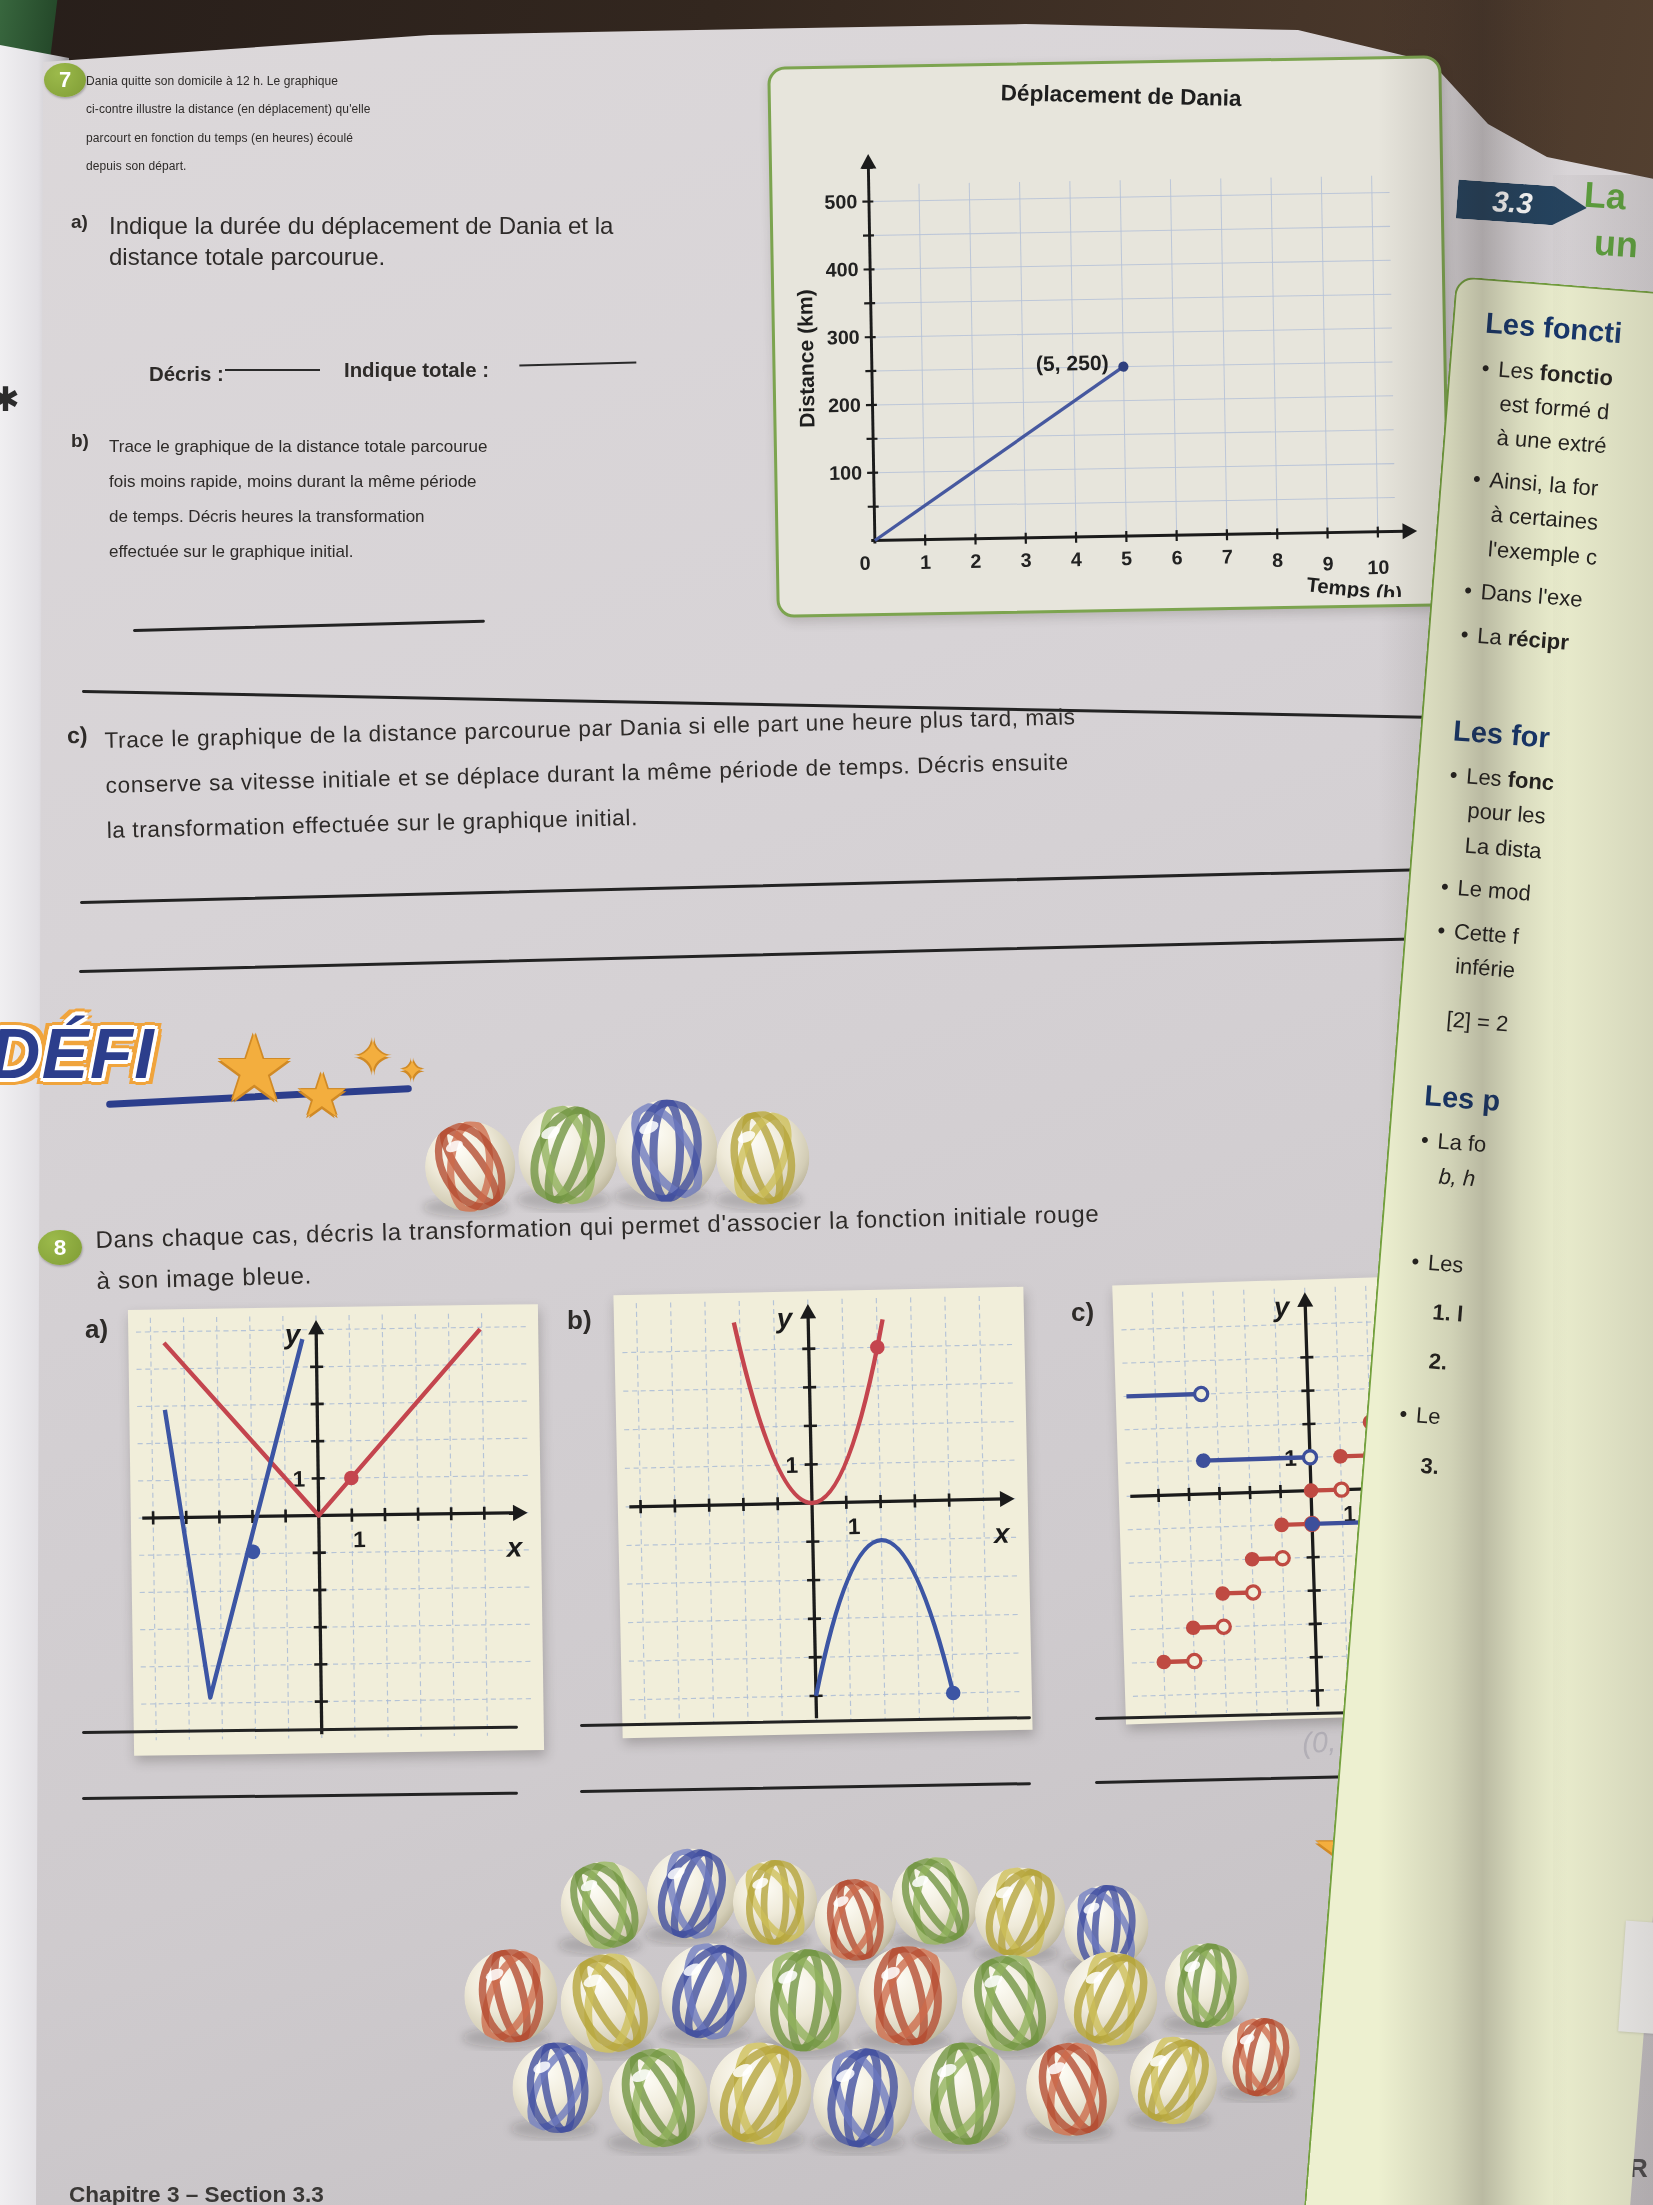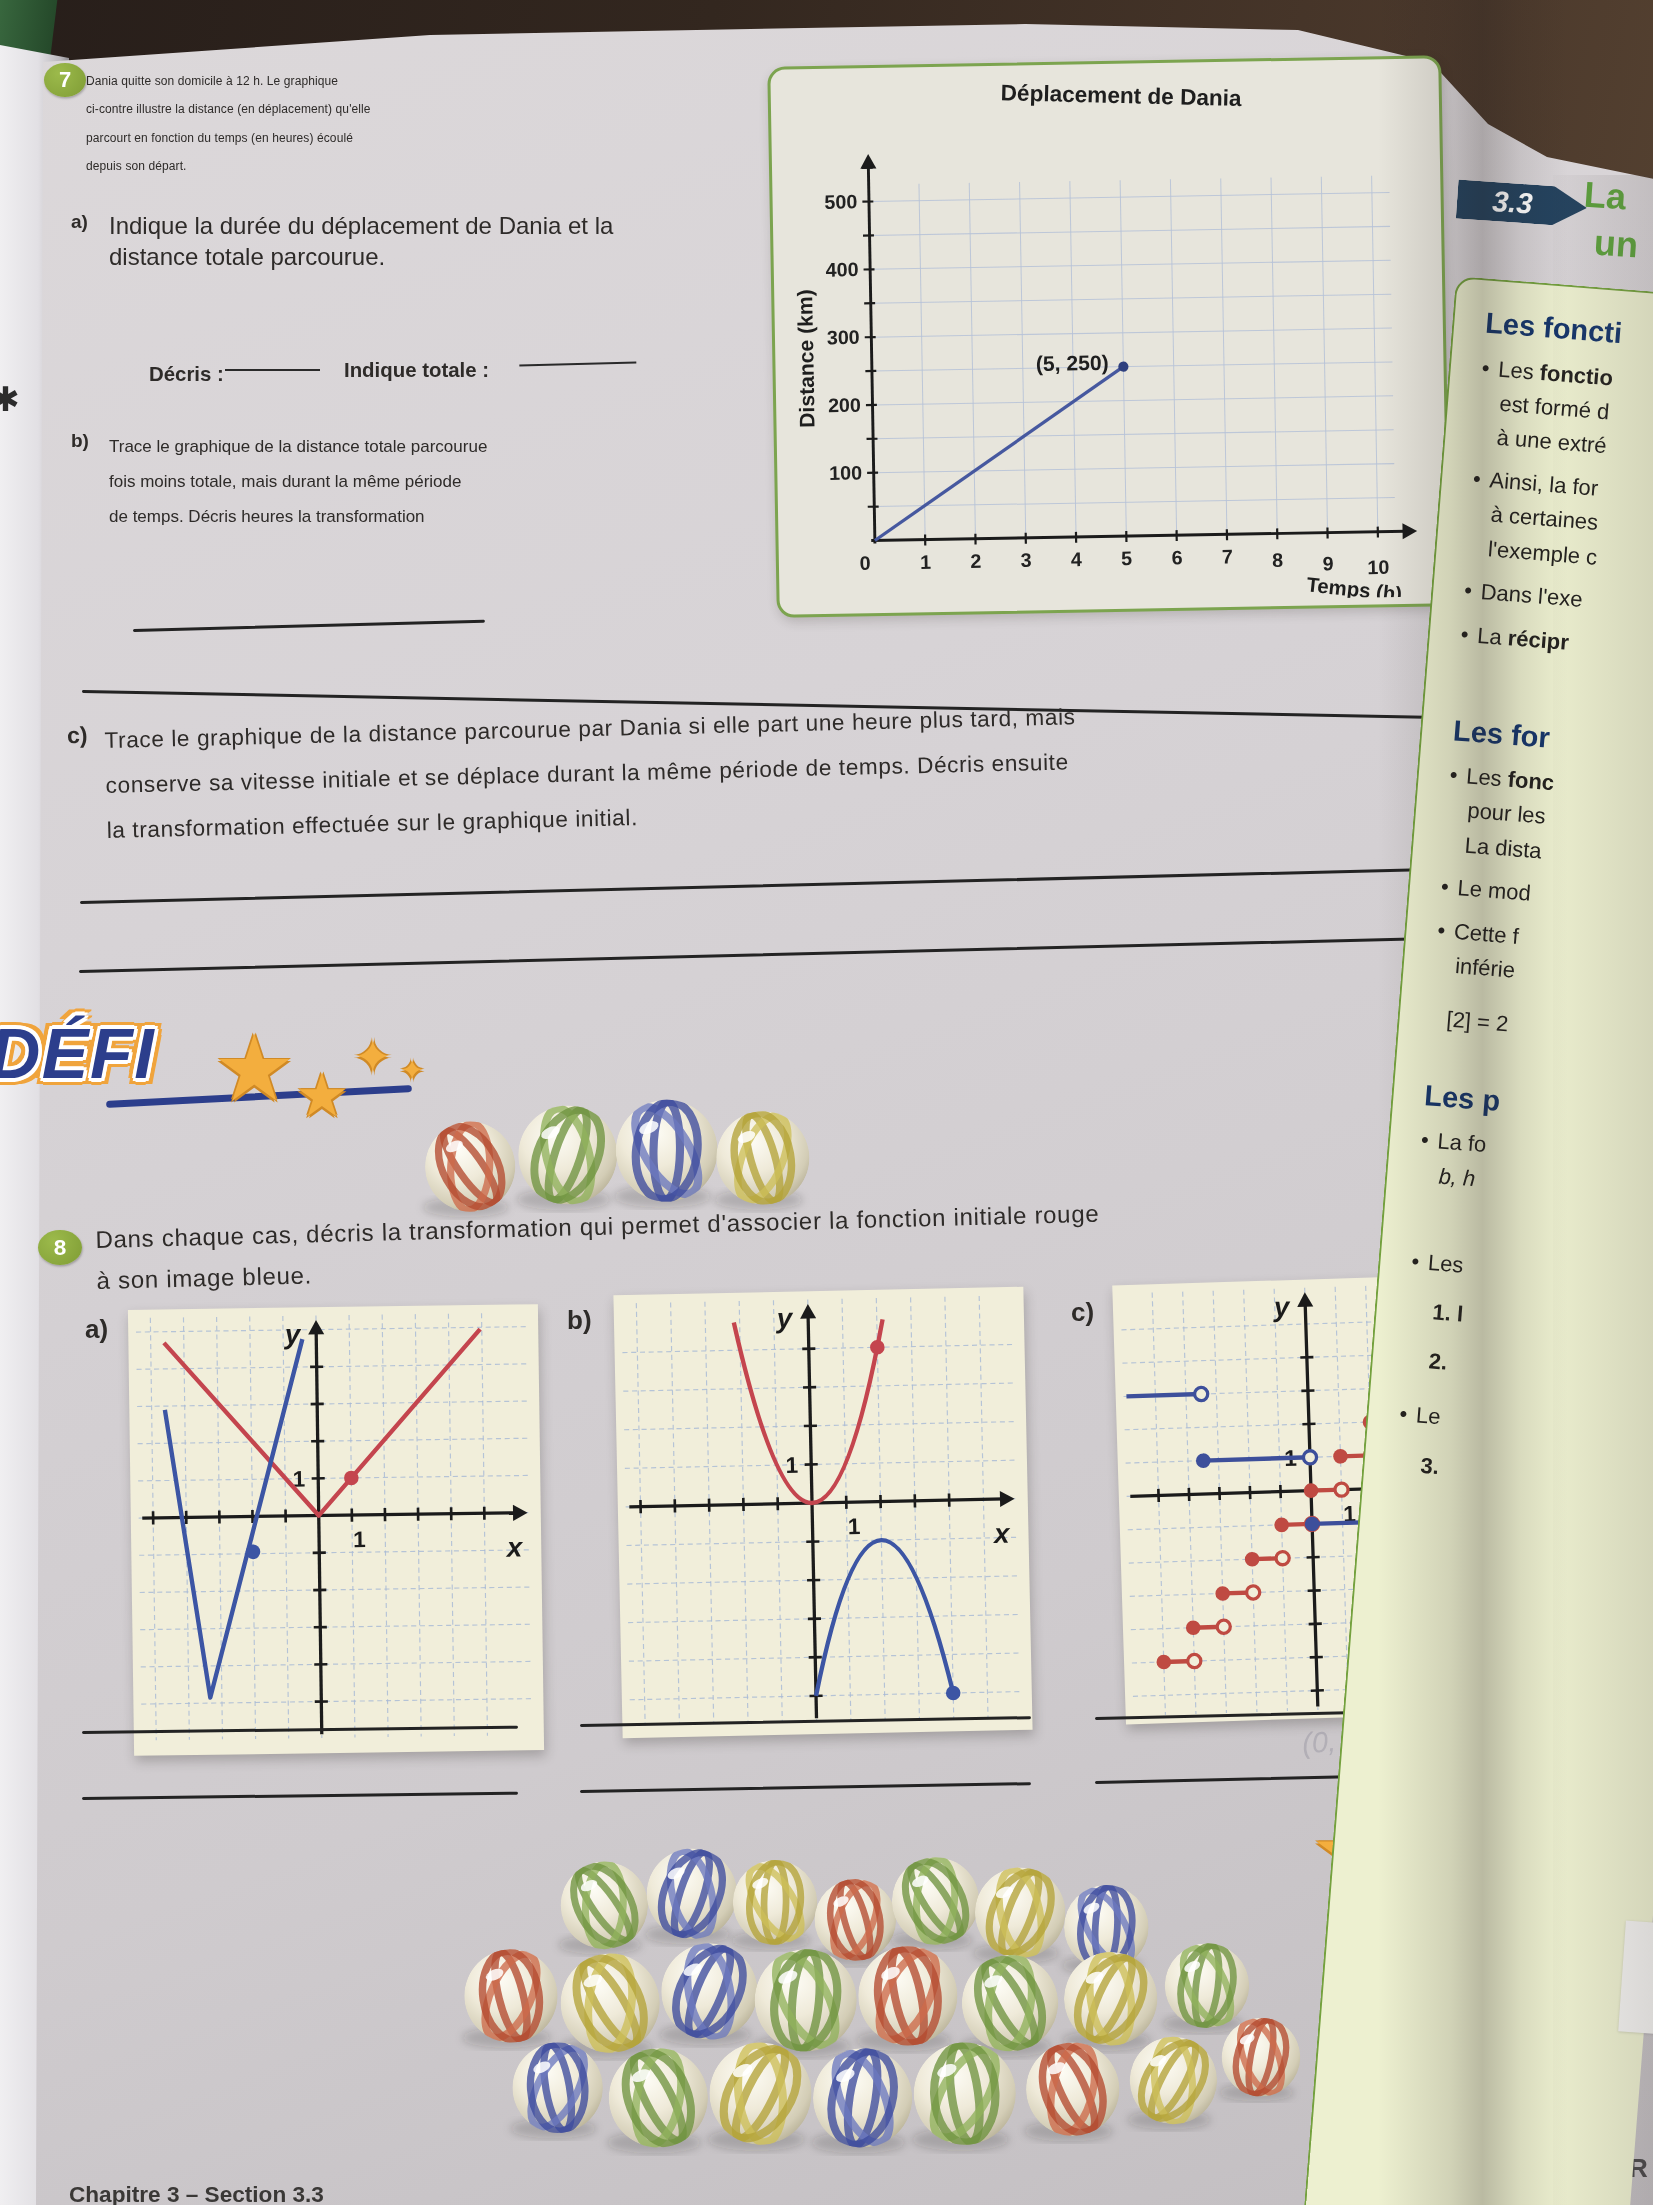--- a/index.html
+++ b/index.html
@@ -92,22 +92,23 @@
     </div>
 
   <div class="abs blabel" style="left:149px;top:363px;">Décris :</div>
   <div class="abs blank" style="left:225px;top:344px;width:95px;"></div>
   <div class="abs blabel" style="left:344px;top:359px;">Indique totale :</div>
   <div class="abs blank" style="left:519px;top:338px;width:117px;transform:rotate(-1.5deg);"></div>
 
   <div class="abs qlabel" style="left:71px;top:430px;">b)</div>
   <div class="abs bq" style="left:109px;top:429px;width:467px;">
       <div class="tline">Trace le graphique de la distance totale parcourue</div>
-      <div class="tline">fois moins totale, mais durant la même période</div>
+      <div class="tline">fois moins rapide, moins durant la même période</div>
       <div class="tline">de temps. Décris heures la transformation</div>
+      <div class="tline">effectuée sur le graphique initial.</div>
     </div>
 
   <div class="abs ansline" style="left:133px;top:629px;width:352px;transform:rotate(-1.5deg);"></div>
   <div class="abs ansline" style="left:82px;top:690px;width:1371px;transform:rotate(1.1deg);"></div>
 
   <div class="abs qlabel" style="left:67px;top:722px;font-size:23px;transform:rotate(-1.4deg);">c)</div>
   <div class="abs cq" style="left:104px;top:718px;width:1386px;">
       <div class="tline">Trace le graphique de la distance parcourue par Dania si elle part une heure plus tard, mais</div>
       <div class="tline">conserve sa vitesse initiale et se déplace durant la même période de temps. Décris ensuite</div>
       <div class="tline">la transformation effectuée sur le graphique initial.</div>

